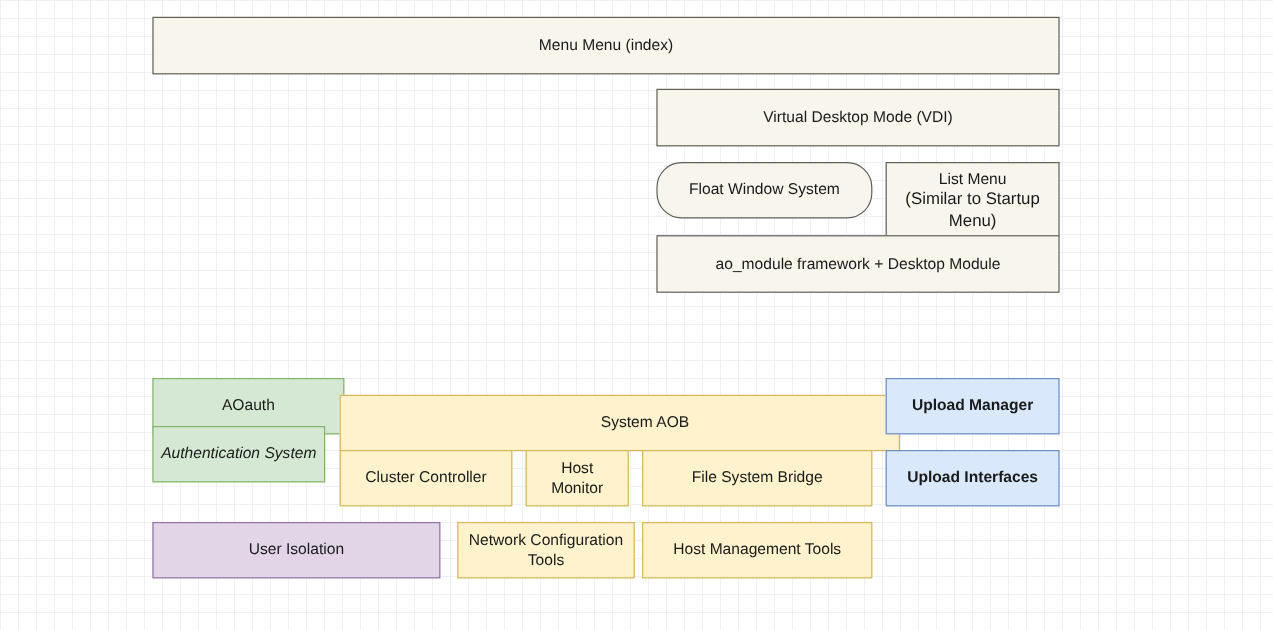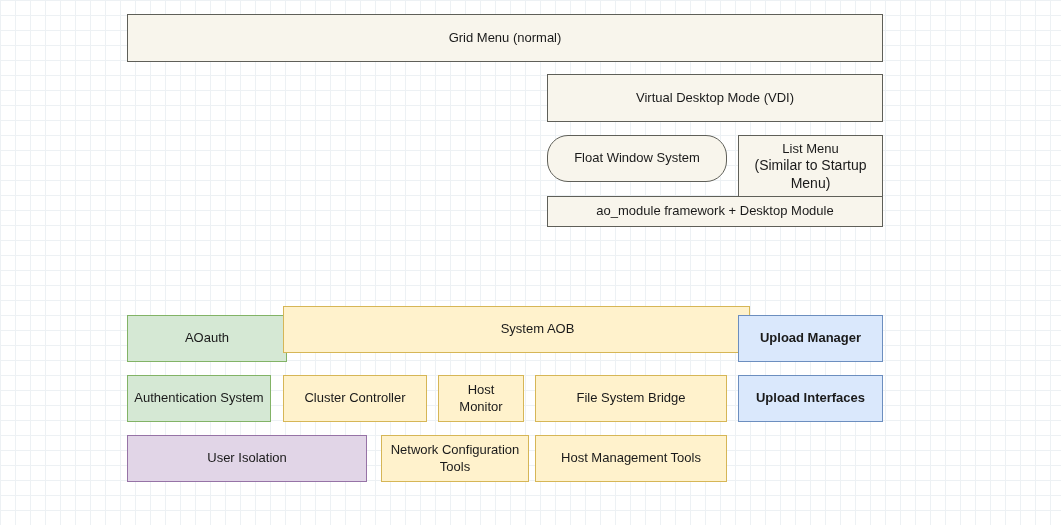--- a/index.html
+++ b/index.html
@@ -41,55 +41,55 @@
   .purple { background: #e1d5e7; border-color: #9673a6; }
   .lbl    { display: block; }
   .small  { display: block; font-size: 14px; }
 </style>
 </head>
 <body>
 
 <div class="canvas">
 
   <div class="box cream" style="left:127px; top:14px; width:756px; height:48px;">
-    <span class="lbl">Grid Menu (normal)</span>
+    <span class="lbl">Menu Menu (index)</span>
   </div>
 
 
   <div class="box cream" style="left:547px; top:74px; width:336px; height:48px;">
     <span class="lbl">Virtual Desktop Mode (VDI)</span>
   </div>
 
   <div class="box cream" style="left:547px; top:135px; width:180px; height:47px;border-radius:21px;">
     <span class="lbl">Float Window System</span>
   </div>
 
   <div class="box cream" style="left:738px; top:135px; width:145px; height:63px;">
     <span class="lbl">List Menu</span>
     <span class="small">(Similar to Startup Menu)</span>
   </div>
 
-  <div class="box cream" style="left:547px; top:196px; width:336px; height:31px;">
+  <div class="box cream" style="left:547px; top:196px; width:336px; height:48px;">
     <span class="lbl">ao_module framework + Desktop Module</span>
   </div>
 
 
   <div class="box green" style="left:127px; top:315px; width:160px; height:47px;align-items:center;">
     <span class="lbl">AOauth</span>
   </div>
 
-  <div class="box yellow" style="left:283px; top:306px; width:467px; height:47px;padding-left:48px;">
+  <div class="box yellow" style="left:283px; top:329px; width:467px; height:47px;padding-left:48px;">
     <span class="lbl">System AOB</span>
   </div>
 
   <div class="box blue" style="left:738px; top:315px; width:145px; height:47px;">
     <span class="lbl">Upload Manager</span>
   </div>
 
-  <div class="box green" style="left:127px; top:375px; width:144px; height:47px;">
+  <div class="box green" style="left:127px; top:355px; width:144px; height:47px;font-style:italic;">
     <span class="lbl">Authentication System</span>
   </div>
 
   <div class="box yellow" style="left:283px; top:375px; width:144px; height:47px;">
     <span class="lbl">Cluster Controller</span>
   </div>
 
   <div class="box yellow" style="left:438px; top:375px; width:86px; height:47px;">
     <span class="lbl">Host Monitor</span>
   </div>

